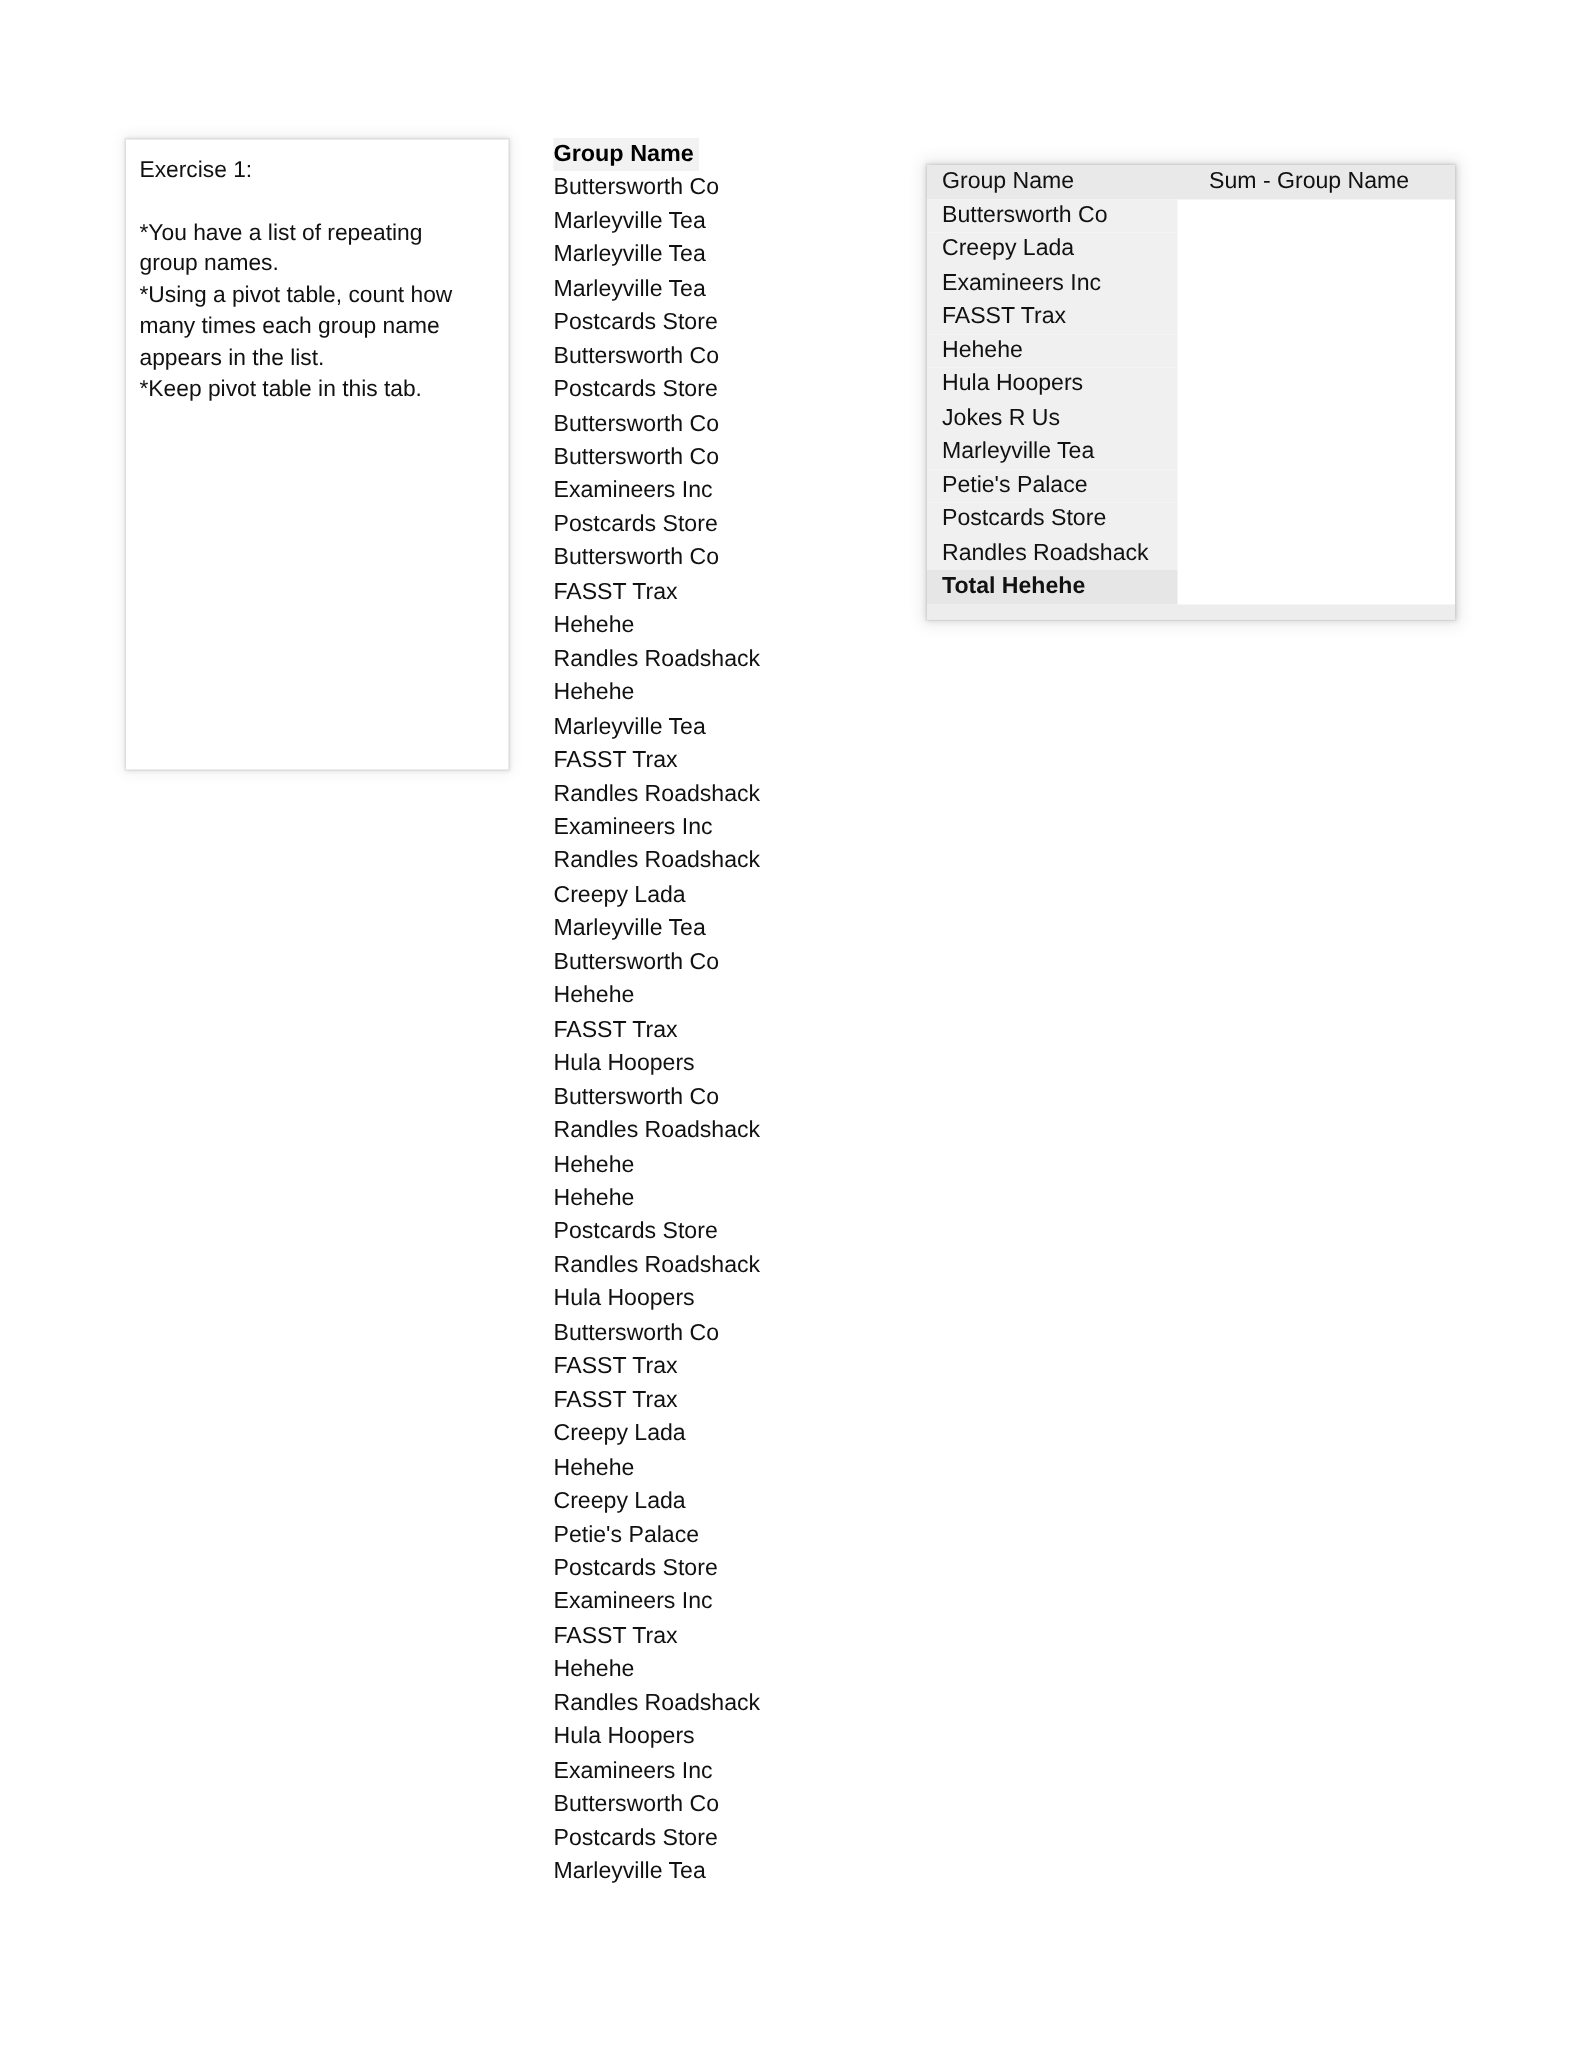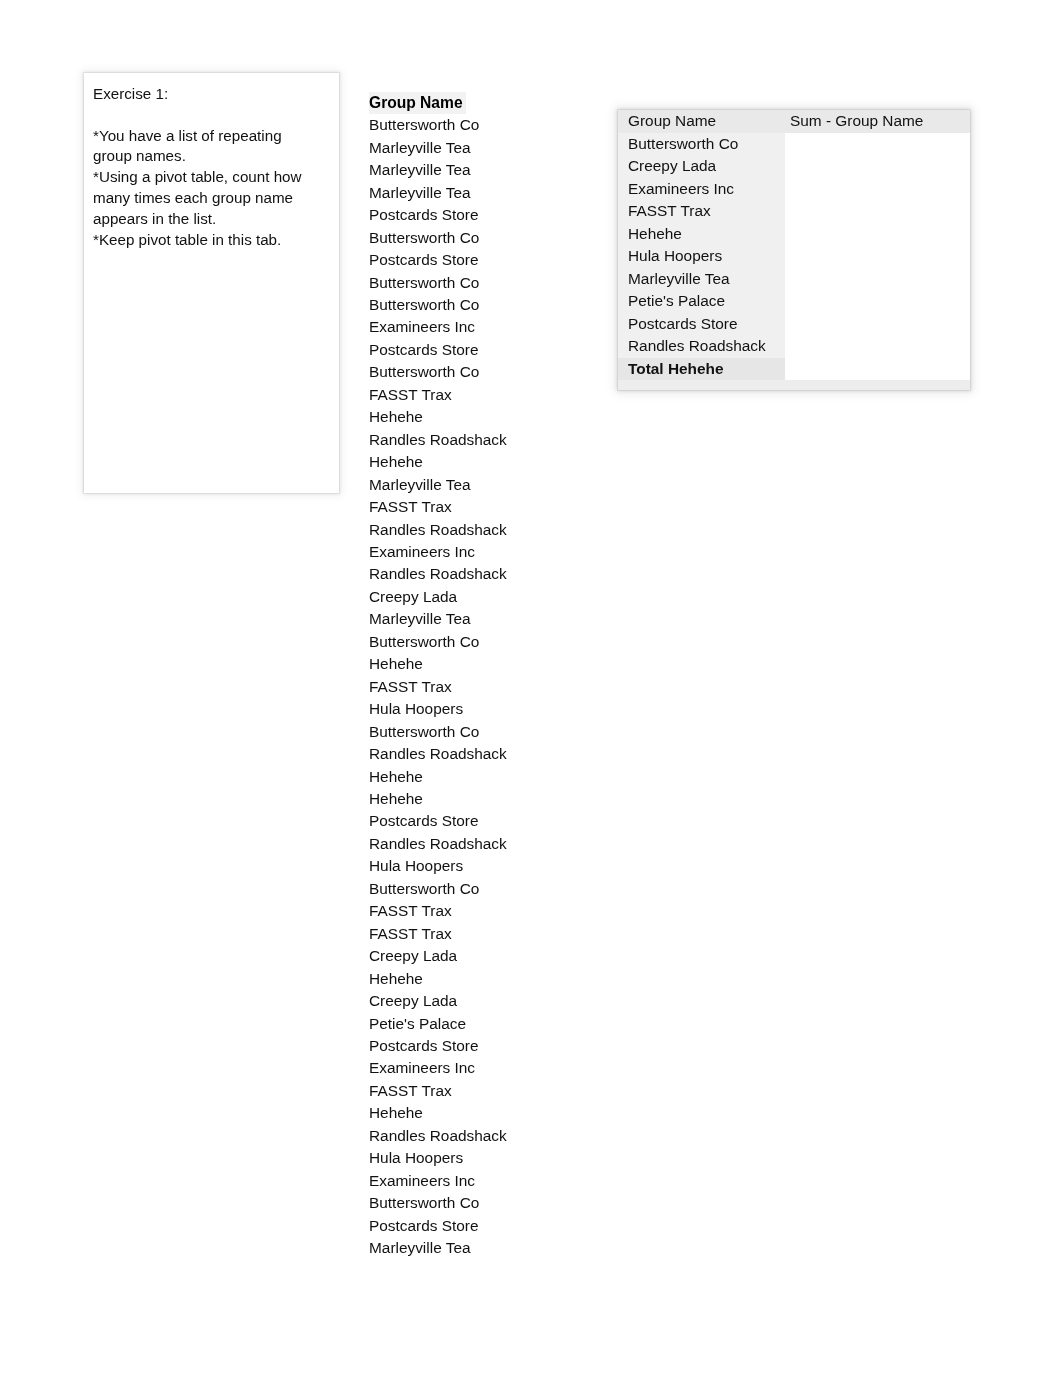--- a/index.html
+++ b/index.html
@@ -13,21 +13,21 @@
     position: relative;
     font-family: "Liberation Sans", sans-serif;
     color: #000000;
     -webkit-font-smoothing: antialiased;
   }
 
   
   #exercise-box {
     position: absolute;
     left: 84px;
-    top: 73px;
+    top: 93px;
     width: 255px;
     height: 420px;
     background: #ffffff;
     box-sizing: border-box;
     padding: 11px 9px 0 9px;
     box-shadow:
         0 0 0 1px rgba(0,0,0,0.045),
         0 0 3px 1px rgba(0,0,0,0.10),
         0 0 9px 3px rgba(0,0,0,0.055);
   }
@@ -92,20 +92,21 @@
     color: #111111;
   }
   #pivot-table .pt-col-b {
     flex: 1 1 auto;
     padding-left: 5px;
     box-sizing: border-box;
     font-size: 15.4px;
     line-height: 22.5px;
     white-space: nowrap;
     color: #111111;
+    margin-left: 16px;
   }
   #pivot-table .pt-header {
     background: #e9e9e9;
   }
   #pivot-table .pt-body .pt-row .pt-col-a {
     background: #f0f0f0;
   }
   #pivot-table .pt-body .pt-row .pt-col-b {
     background: #ffffff;
   }
@@ -218,20 +219,24 @@
       </div>
       <div class="pt-row">
         <div class="pt-col-a">Hehehe</div>
         <div class="pt-col-b"></div>
       </div>
       <div class="pt-row">
         <div class="pt-col-a">Hula Hoopers</div>
         <div class="pt-col-b"></div>
       </div>
       <div class="pt-row">
+        <div class="pt-col-a">Jokes R Us</div>
+        <div class="pt-col-b"></div>
+      </div>
+      <div class="pt-row">
         <div class="pt-col-a">Marleyville Tea</div>
         <div class="pt-col-b"></div>
       </div>
       <div class="pt-row">
         <div class="pt-col-a">Petie's Palace</div>
         <div class="pt-col-b"></div>
       </div>
       <div class="pt-row">
         <div class="pt-col-a">Postcards Store</div>
         <div class="pt-col-b"></div>

